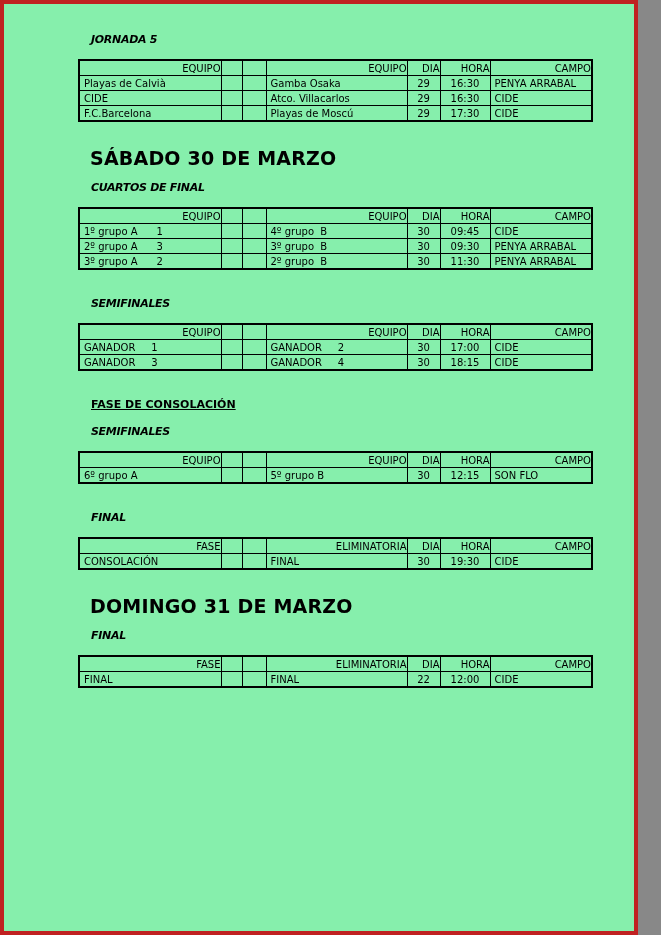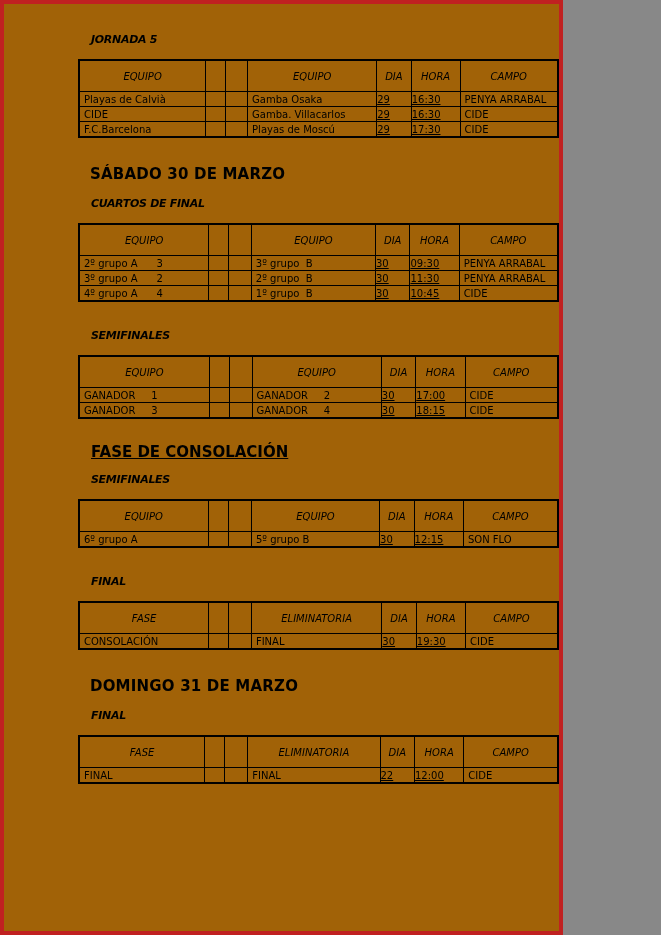--- a/index.html
+++ b/index.html
@@ -1,21 +1,21 @@
 <!DOCTYPE html>
 <html><head>
 <meta charset="utf-8">
 <style>
   html, body { margin: 0; padding: 0; background: #888; }
   .page {
     position: relative;
-    width: 563px;
+    width: 638px;
     height: 935px;
     box-sizing: border-box;
-    background: #a16207;
+    background: #86efac;
     border: 4px solid #c02121;
     overflow: hidden;
     font-family: "DejaVu Sans", sans-serif;
     color: #000000;
   }
   .content {
     padding-left: 74px; 
     padding-top: 0;
   }
   .stage {
@@ -23,28 +23,28 @@
     font-weight: bold;
     font-style: italic;
     letter-spacing: -0.3px;
     margin: 27px 0 0 13px;
     line-height: 13px;
   }
   .content > .stage:first-child { margin-top: 29px; }
   .day + .stage { margin-top: 14px; }
   .underline + .stage { margin-top: 14px; }
   .day {
-    font-size: 15px;
+    font-size: 19px;
     font-weight: bold;
     margin: 28px 0 0 12px;
     line-height: 17px;
     letter-spacing: 0.2px;
   }
   .underline {
-    font-size: 15px;
+    font-size: 11px;
     font-weight: bold;
     text-decoration: underline;
     margin: 27px 0 0 13px;
     line-height: 13px;
   }
   table.sched {
     border-collapse: collapse;
     table-layout: fixed;
     margin-top: 13px;
     border: 2px solid #000000;
@@ -60,22 +60,22 @@
     border: 1px solid #000000;
     font-size: 10px;
     font-weight: normal;
     height: 14px;
     line-height: 13px;
     padding: 0 0 0 4px;
     white-space: pre;
     overflow: hidden;
     text-align: left;
   }
-  table.sched th { text-align: center; padding: 8px; font-style: italic; }
-  table.sched td.center { padding: 0; text-decoration: underline; }
+  table.sched th { text-align: right; padding: 0; }
+  table.sched td.center { text-align: center; padding: 0; }
 </style>
 </head>
 <body>
 
 <div class="page">
   <div class="content">
       <div class="stage">JORNADA 5</div>
       <table class="sched">
         <colgroup>
           <col class="c0">
@@ -104,21 +104,21 @@
             <td></td>
             <td>Gamba Osaka</td>
             <td class="center">29</td>
             <td class="center">16:30</td>
             <td>PENYA ARRABAL</td>
           </tr>
           <tr>
             <td>CIDE</td>
             <td></td>
             <td></td>
-            <td>Gamba. Villacarlos</td>
+            <td>Atco. Villacarlos</td>
             <td class="center">29</td>
             <td class="center">16:30</td>
             <td>CIDE</td>
           </tr>
           <tr>
             <td>F.C.Barcelona</td>
             <td></td>
             <td></td>
             <td>Playas de Moscú</td>
             <td class="center">29</td>
@@ -145,45 +145,45 @@
             <th></th>
             <th></th>
             <th>EQUIPO</th>
             <th>DIA</th>
             <th>HORA</th>
             <th>CAMPO</th>
           </tr>
         </thead>
         <tbody>
           <tr>
+            <td>1º grupo A      1</td>
+            <td></td>
+            <td></td>
+            <td>4º grupo  B</td>
+            <td class="center">30</td>
+            <td class="center">09:45</td>
+            <td>CIDE</td>
+          </tr>
+          <tr>
             <td>2º grupo A      3</td>
             <td></td>
             <td></td>
             <td>3º grupo  B</td>
             <td class="center">30</td>
             <td class="center">09:30</td>
             <td>PENYA ARRABAL</td>
           </tr>
           <tr>
             <td>3º grupo A      2</td>
             <td></td>
             <td></td>
             <td>2º grupo  B</td>
             <td class="center">30</td>
             <td class="center">11:30</td>
             <td>PENYA ARRABAL</td>
-          </tr>
-          <tr>
-            <td>4º grupo A      4</td>
-            <td></td>
-            <td></td>
-            <td>1º grupo  B</td>
-            <td class="center">30</td>
-            <td class="center">10:45</td>
-            <td>CIDE</td>
           </tr>
         </tbody>
       </table>
       <div class="stage">SEMIFINALES</div>
       <table class="sched">
         <colgroup>
           <col class="c0">
           <col class="c1">
           <col class="c2">
           <col class="c3">

